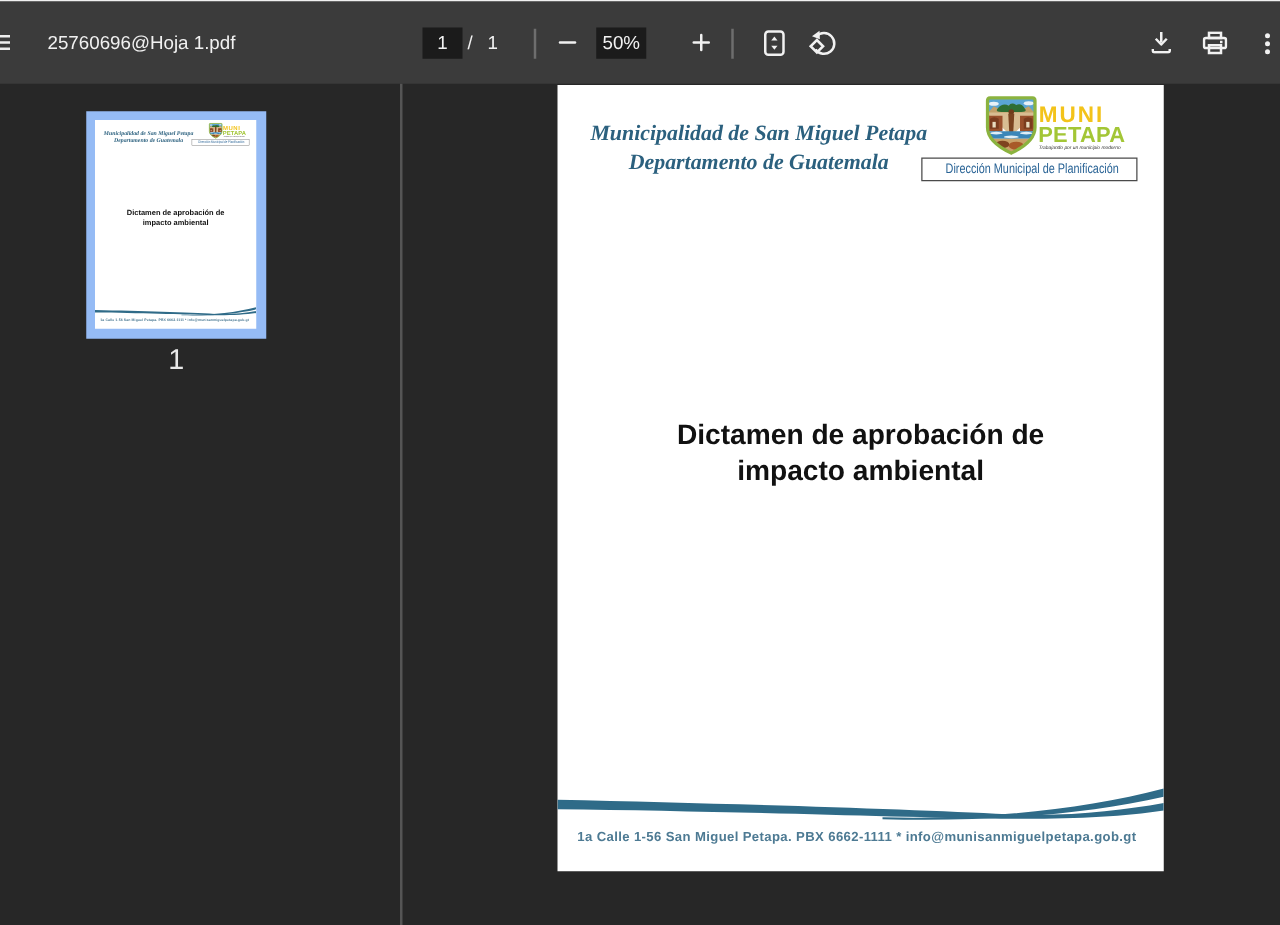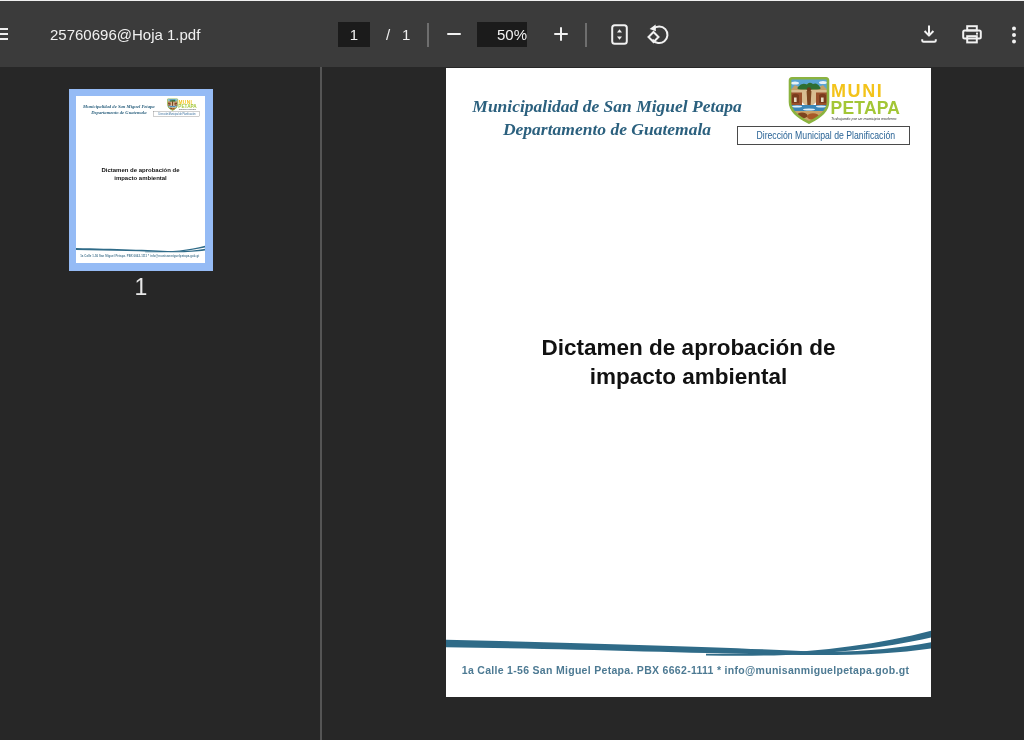--- a/index.html
+++ b/index.html
@@ -3,30 +3,30 @@
 <meta charset="utf-8">
 <style>
   html,body{margin:0;padding:0;}
   body{width:1024px;height:740px;background:#272727;overflow:hidden;position:relative;
        font-family:"Liberation Sans",sans-serif;}
   .abs{position:absolute;}
 
   
   #toolbar{left:0;top:0;width:1024px;height:67px;background:#3b3b3b;}
   #topline{left:0;top:0;width:1024px;height:1px;background:#f0f0f0;}
-  .tbtext{color:#f1f1f1;font-size:15px;margin-left:12px;}
+  .tbtext{color:#f1f1f1;font-size:15px;}
   #fname{left:38px;top:26px;}
   .darkbox{background:#1b1b1b;color:#f1f1f1;font-size:15px;text-align:center;}
   #pagebox{left:338px;top:22px;width:32px;height:25px;line-height:25px;}
   #slash{left:374px;top:26px;}
   #pgtotal{left:390px;top:26px;}
   .vsep{width:2px;background:#6e6e6e;}
   #sep1{left:427px;top:23px;height:24px;}
   #sep2{left:585px;top:23px;height:24px;}
-  #zoombox{left:477px;top:22px;width:50px;height:25px;line-height:25px;text-align:right;}
+  #zoombox{left:477px;top:22px;width:40px;height:25px;line-height:25px;}
   #minus{left:447px;top:33px;width:14px;height:2px;background:#f1f1f1;border-radius:1px;}
   #plus_h{left:554px;top:33px;width:14px;height:2px;background:#f1f1f1;border-radius:1px;}
   #plus_v{left:560px;top:27px;width:2px;height:14px;background:#f1f1f1;border-radius:1px;}
 
   
   .hbar{left:-6px;width:14px;height:2.1px;background:#eeeeee;}
 
   
   #thumbsel{left:69px;top:89px;width:144px;height:182px;background:#95bbf5;}
   #thumbpage{left:7px;top:7px;width:129px;height:167px;background:#ffffff;overflow:hidden;}

